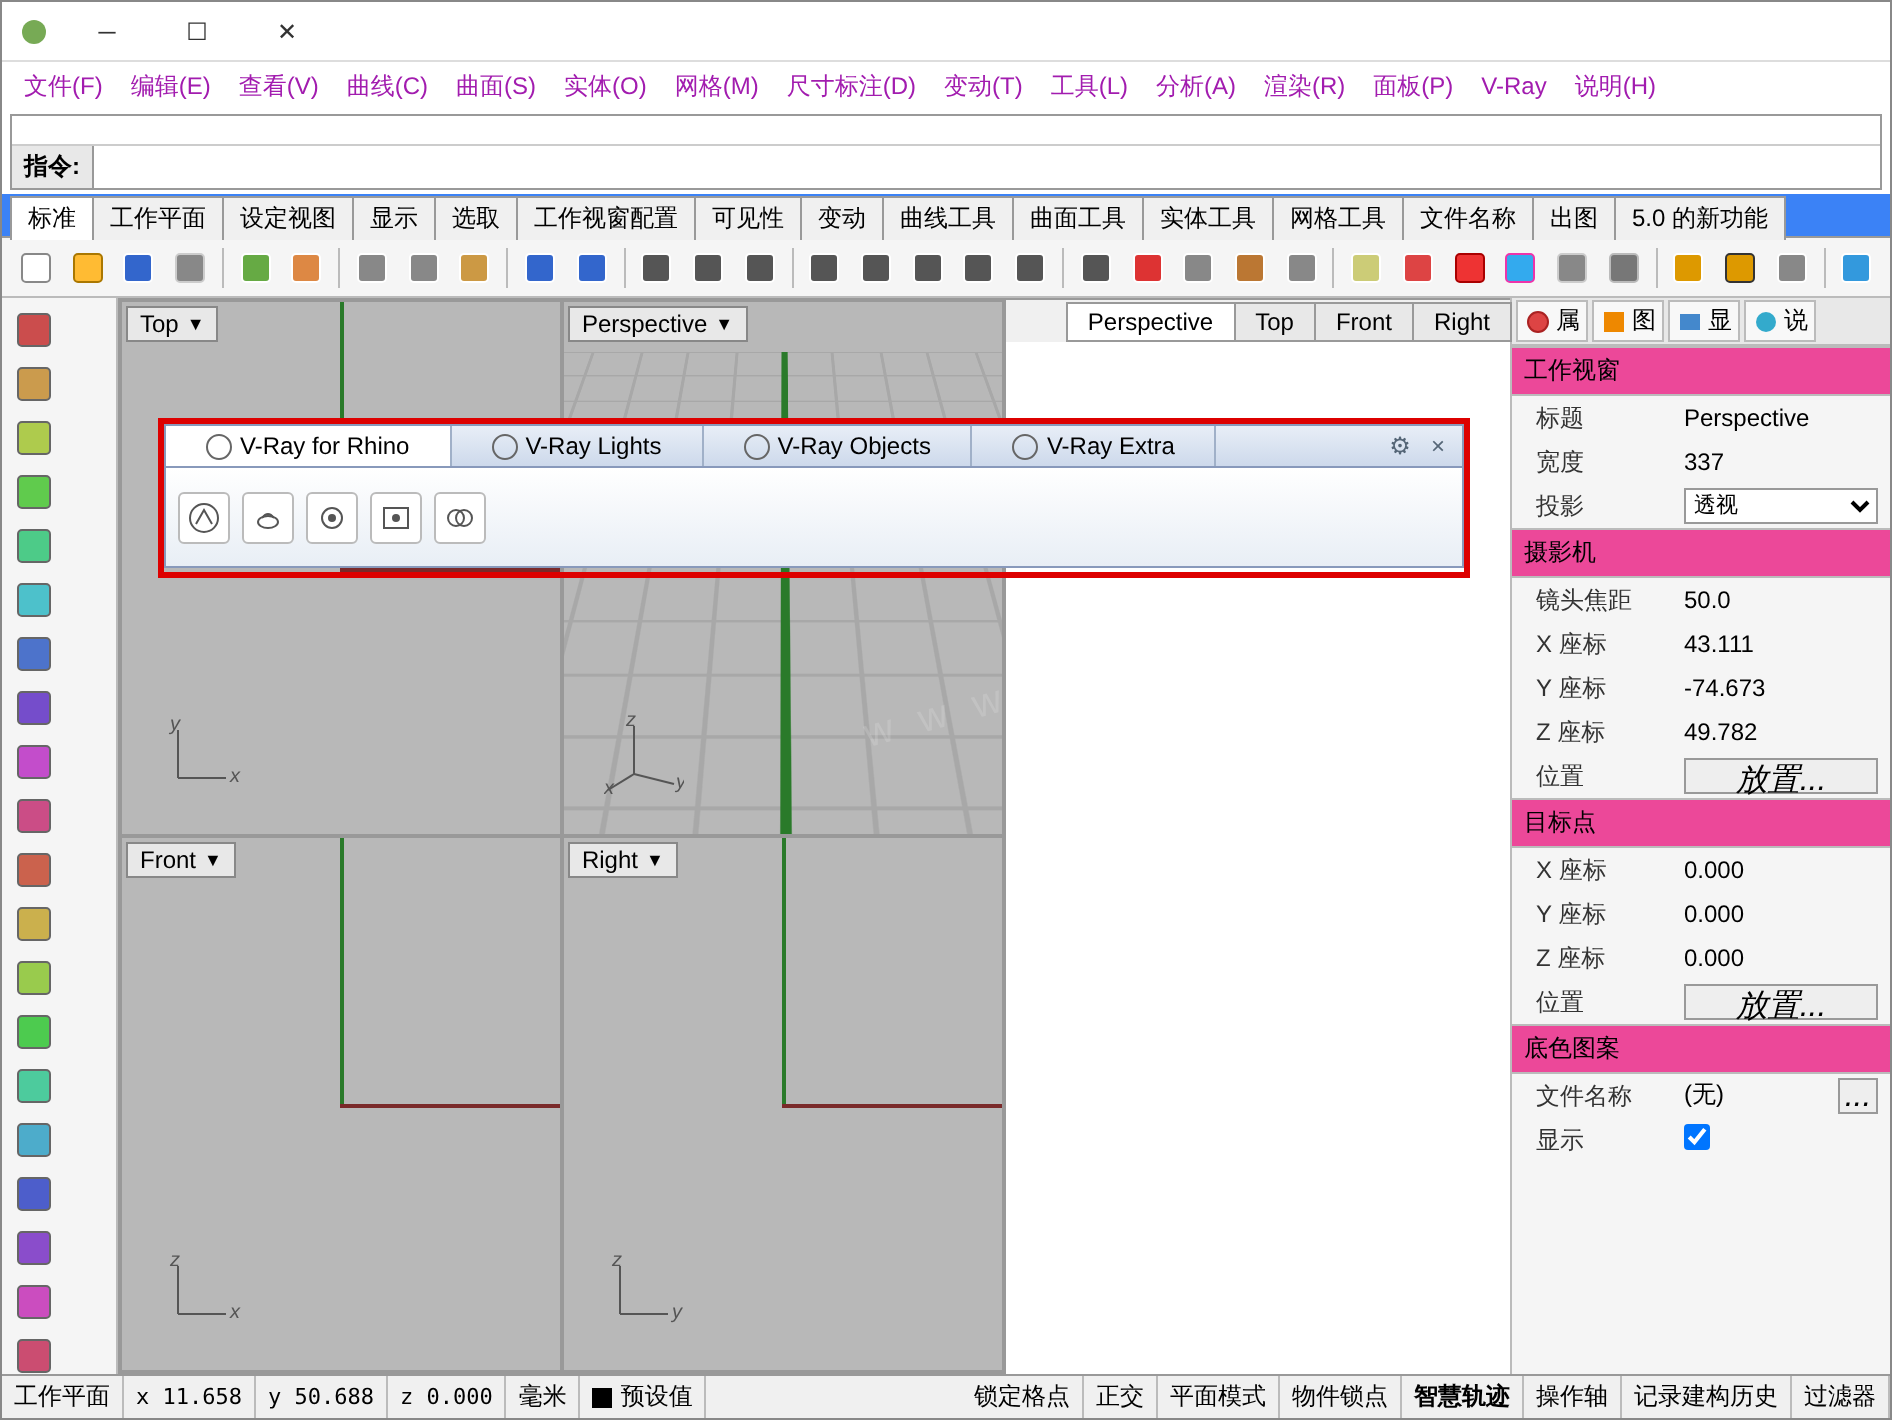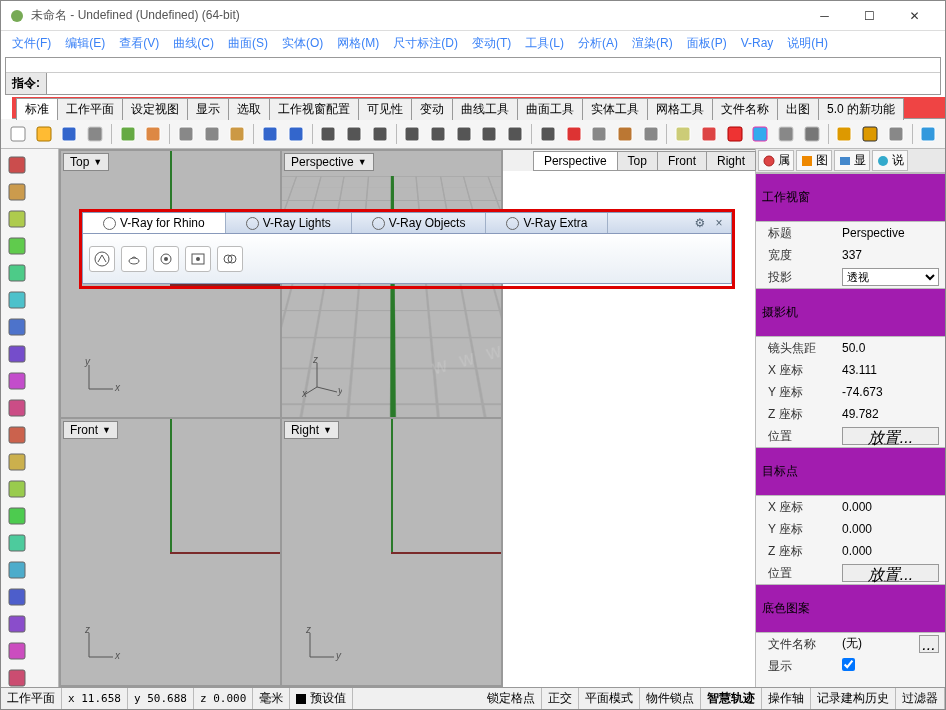--- a/index.html
+++ b/index.html
@@ -2,27 +2,27 @@
 <html><head>
 <meta charset="utf-8">
 <style>
 * { box-sizing: border-box; margin: 0; padding: 0; font-family: "Microsoft YaHei", sans-serif; font-size: 12px; }
 body { width: 946px; height: 710px; background: #fff; display: flex; flex-direction: column; border: 1px solid #888; overflow: hidden; }
 .titlebar { height: 30px; display: flex; align-items: center; padding: 0 8px; background: #fff; border-bottom: 1px solid #ddd; }
 .titlebar .icon { width: 16px; height: 16px; margin-right: 6px; }
 .titlebar .title { flex: 1; color: #555; }
 .titlebar .winbtn { width: 45px; height: 28px; display: flex; align-items: center; justify-content: center; color: #333; }
 .menubar { height: 24px; display: flex; align-items: center; padding: 0 4px; gap: 0; background:#fff; }
-.menubar span { padding: 2px 7px; cursor: default; color:#3b82f6; }
+.menubar span { padding: 2px 7px; cursor: default; color:#a21caf; }
 .cmdarea { border: 1px solid #999; margin: 2px 4px; }
 .cmdhist { height: 14px; padding: 0 4px; color:#888; font-size:11px; overflow:hidden; }
 .cmdline { display:flex; align-items:center; height:22px; border-top:1px solid #ccc; }
 .cmdline .lbl { background:#e8e8e8; border-right:1px solid #999; padding:0 6px; height:100%; display:flex; align-items:center; font-weight:bold; }
 .cmdline input { flex:1; border:none; outline:none; padding:0 6px; height:100%; }
-.tabstrip { display:flex; height:22px; background:#ef4444; border-bottom:1px solid #999; padding-left:4px; align-items:center;margin-left:11px; }
+.tabstrip { display:flex; height:22px; background:#3b82f6; border-bottom:1px solid #999; padding-left:4px; align-items:center; }
 .tabstrip .tab { padding:2px 8px; border:1px solid #999; border-bottom:none; margin-right:-1px; background:#f0f0f0; position:relative; top:1px; }
 .tabstrip .tab.active { background:#fff; z-index:2; }
 .maintoolbar { height:30px; display:flex; align-items:center; padding:0 4px; gap:0; background:#f5f5f5; border-bottom:1px solid #bbb; }
 .tbtn { width:24px; height:24px; display:flex; align-items:center; justify-content:center; margin:0 1px; }
 .tsep { width:1px; height:20px; background:#bbb; margin:0 3px; }
 .workarea { flex:1; display:flex; min-height:0; }
 .lefttools { width:58px; background:#f5f5f5; border-right:1px solid #bbb; display:flex; flex-wrap:wrap; padding:2px; align-content:flex-start; }
 .lefttools .tbtn { width:25px; height:25px; margin:1px; }
 .center { flex:1; display:flex; flex-direction:row; position:relative; min-width:0; }
 .viewgrid { flex:1; display:grid; grid-template-columns:1fr 1fr; grid-template-rows:1fr 1fr; gap:2px; background:#999; padding:2px; min-height:0; }
@@ -49,41 +49,40 @@
 .vraygear { margin-left:auto; width:14px; height:14px; display:flex; align-items:center; justify-content:center; color:#567; }
 .vrayclose { width:16px; height:16px; display:flex; align-items:center; justify-content:center; color:#567; margin:0 4px; }
 .viewtabs { height:22px; display:flex; align-items:flex-end; padding-left:30px; background:#f0f0f0; border-top:1px solid #999; }
 .viewtabs .vtab { padding:2px 10px; border:1px solid #999; background:#e8e8e8; margin-right:-1px; }
 .viewtabs .vtab.active { background:#fff; }
 .rightpanel { width:190px; background:#f5f5f5; border-left:1px solid #bbb; display:flex; flex-direction:column; overflow:hidden; }
 .rptabs { height:24px; display:flex; align-items:center; background:#e8e8e8; border-bottom:1px solid #bbb; padding:0 2px; gap:2px; }
 .rptabs .rt { display:flex; align-items:center; gap:2px; padding:1px 3px; border:1px solid #bbb; background:#f8f8f8; font-size:11px; }
 .rptabs .rt .ri { width:14px; height:14px; }
 .rpbody { flex:1; overflow-y:auto; font-size:12px; }
-.rpsec { background:#a21caf; padding:15px 6px; border-top:1px solid #bbb; border-bottom:1px solid #bbb; font-weight:normal; }
+.rpsec { background:#ec4899; padding:3px 6px; border-top:1px solid #bbb; border-bottom:1px solid #bbb; font-weight:normal; }
 .rprow { display:flex; align-items:center; height:22px; padding:0 2px;gap:10px; }
 .rprow .k { width:70px; padding-left:10px; color:#333; }
 .rprow .v { flex:1; padding:0 4px; }
 .rprow input[type=text] { width:100%; border:none; background:transparent; }
 .rprow select { width:100%; border:1px solid #999; background:#fff; height:18px; font-size:11px; }
 .rprow button { width:100%; font-size:16px; height:18px; border:1px solid #999; background:#eee;font-style:italic; }
 .statusbar { height:22px; display:flex; align-items:stretch; border-top:1px solid #999; background:#f0f0f0; }
 .sb { border-right:1px solid #bbb; padding:0 6px; display:flex; align-items:center; font-family:monospace; font-size:11px; }
 .sb.normal { font-family:inherit; font-size:12px; }
 .sb.bold { font-weight:bold; }
 .watermark { position:absolute; color:rgba(255,255,255,0.15); font-size:20px; pointer-events:none; transform:rotate(-15deg); letter-spacing:4px; }
 </style>
 </head>
 <body>
 
 <div class="titlebar">
   <svg class="icon" viewBox="0 0 16 16">
       <circle cx="8" cy="8" r="6" fill="#7a5"></circle>
     </svg>
-  <span class="title">未命名 - Undefined (Undefined) (64-bit)</span>
   <div class="winbtn">─</div>
   <div class="winbtn">☐</div>
   <div class="winbtn close">✕</div>
 </div>
 
 <div class="menubar" id="menubar">
     <span>文件(F)</span>
     <span>编辑(E)</span>
     <span>查看(V)</span>
     <span>曲线(C)</span>

